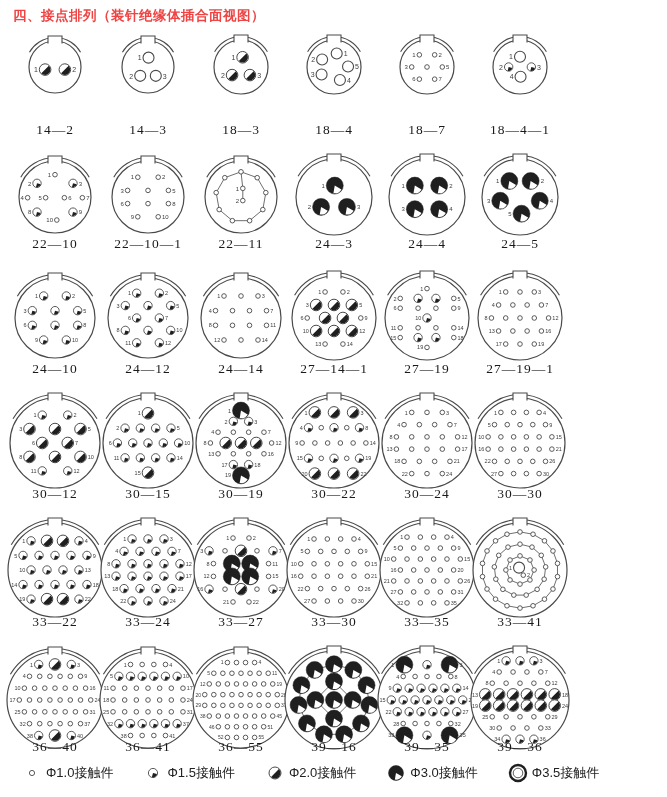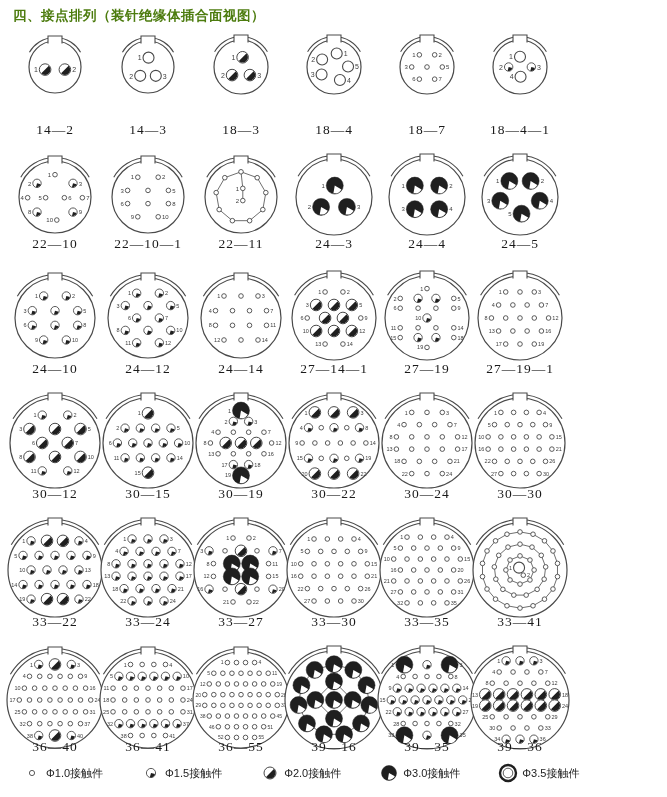--- a/index.html
+++ b/index.html
@@ -5,28 +5,28 @@
   html,body{margin:0;padding:0;background:#ffffff;}
   #page{
     position:relative;
     width:667px;height:797px;
     background:#ffffff;
     font-family:"Liberation Sans", sans-serif;
     overflow:hidden;
   }
   #title{
     position:absolute;left:13px;top:7px;
-    font-size:13.5px;font-weight:bold;color:#4d7c0f;
+    font-size:13.5px;font-weight:bold;color:#ef4444;
     letter-spacing:0.5px;
   }
   #board{position:absolute;left:0;top:0;}
   #legend{
     position:absolute;left:22px;top:763px;right:0;
-    display:flex;align-items:center;gap:38px;
-    font-size:11px;color:#222;
+    display:flex;align-items:center;gap:30px;
+    font-size:13px;color:#222;
   }
   .legend-item{display:flex;align-items:center;gap:4px;white-space:nowrap;}
   .legend-item svg{display:block;}
 </style>
 </head>
 <body>
 
 <div id="page">
   <div id="title">四、接点排列（装针绝缘体插合面视图）</div>
   <svg id="board" width="667" height="797">

